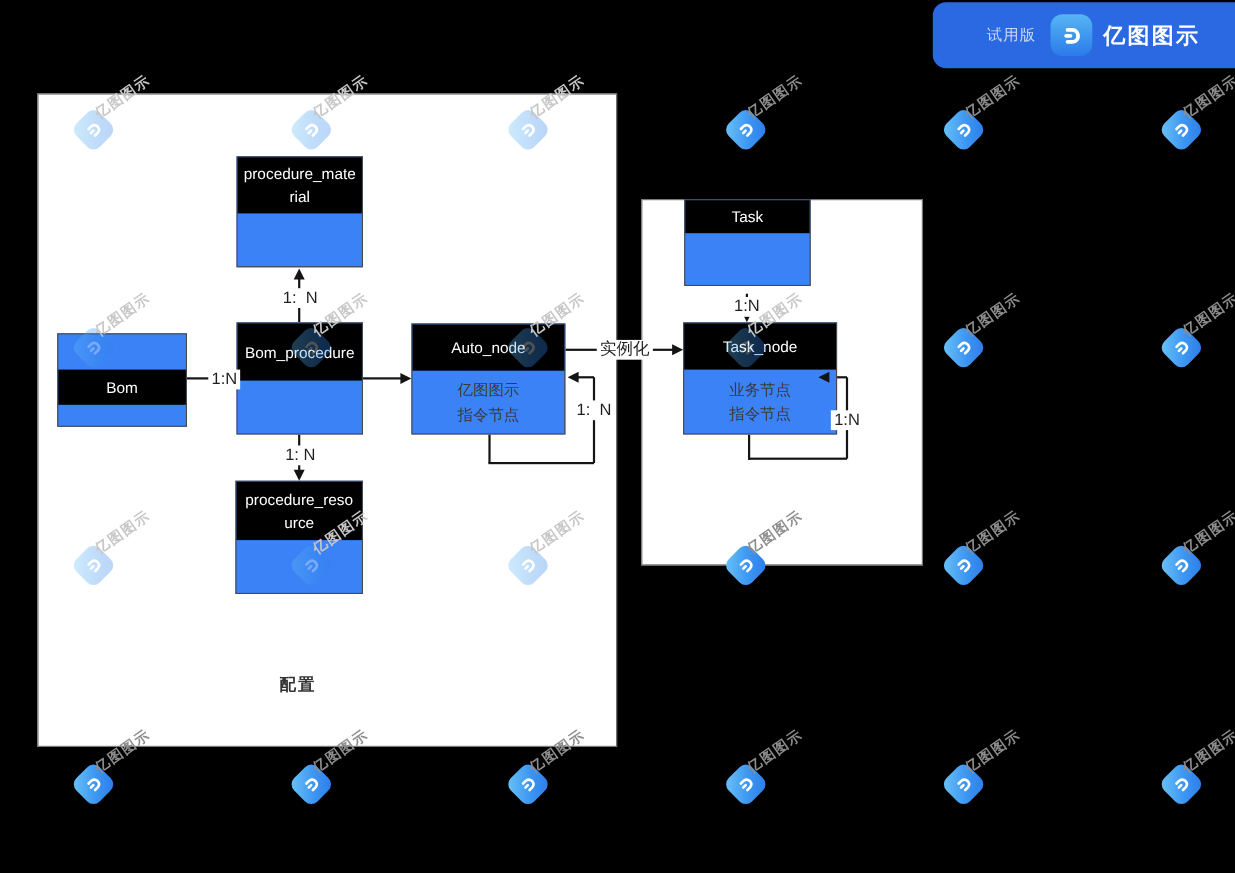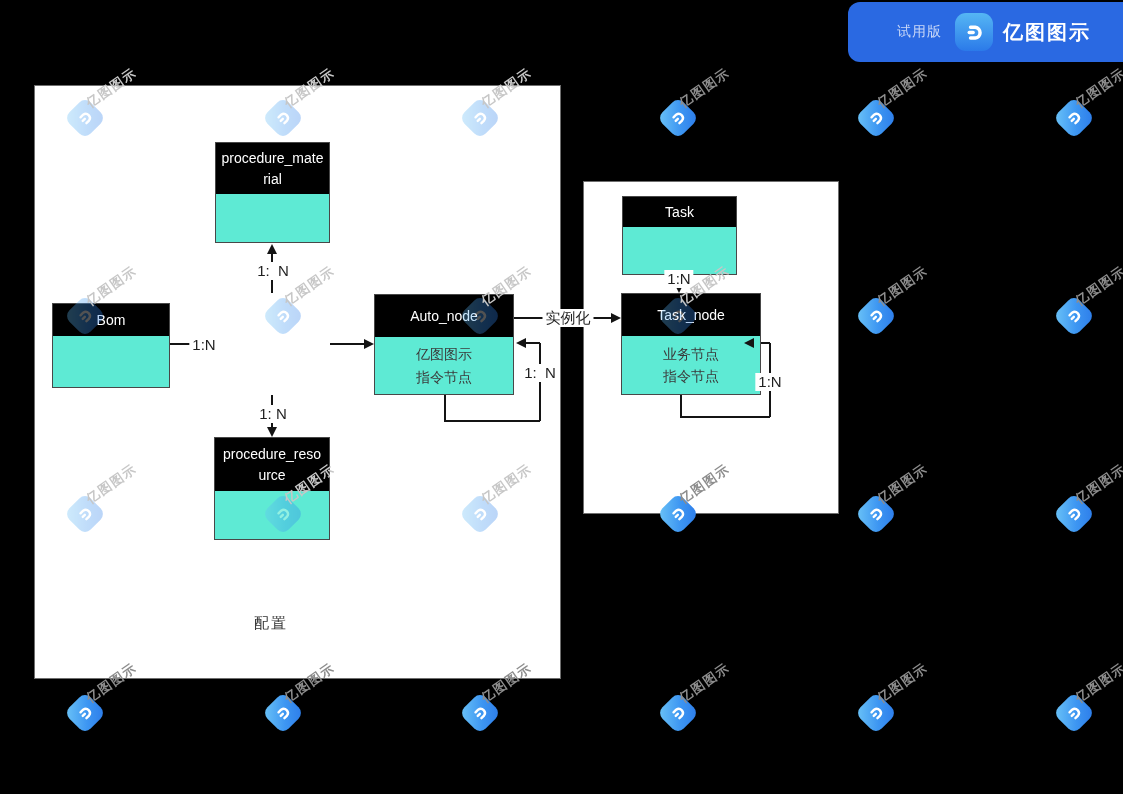--- a/index.html
+++ b/index.html
@@ -3,21 +3,21 @@
 <meta charset="utf-8">
 <style>
   html,body{margin:0;padding:0;}
   body{font-family:"Liberation Sans","DejaVu Sans",sans-serif;}
   #stage{position:relative;width:1123px;height:794px;background:#000;overflow:hidden;}
 
   
   .panel{position:absolute;background:#fff;border:1px solid #6e6e6e;box-sizing:border-box;z-index:1;}
 
   
-  .entity{position:absolute;border:1.5px solid #484848;background:#5eead4;box-sizing:border-box;
+  .entity{position:absolute;border:1.5px solid #484848;background:#3b82f6;box-sizing:border-box;
           display:flex;flex-direction:column;z-index:3;}
   .entity-header{background:#000;color:#fff;display:flex;align-items:center;justify-content:center;
           text-align:center;font-size:14px;line-height:1.45;word-break:break-all;padding:1px 5px;box-sizing:border-box;}
   .entity-body{flex:1;display:flex;flex-direction:column;align-items:center;justify-content:center;
           color:#3a3a3a;font-size:14px;line-height:1.6;}
 
   
   .h-line,.v-line{position:absolute;background:#141414;z-index:2;}
   .h-line{height:1.5px;}
   .v-line{width:1.5px;}
@@ -89,60 +89,64 @@
   <div class="v-line" style="left:769px;top:343px;height:74px;"></div>
   <div class="h-line" style="left:753px;top:342px;width:17px;"></div>
   <div class="arr arr-left" style="left:744px;top:338px;"></div>
 
   <div class="entity" style="left:215px;top:142px;width:115px;height:101px;">
     <div class="entity-header" style="height:51px;">procedure_material</div>
     <div class="entity-body"></div>
   </div>
 
   <div class="entity" style="left:52px;top:303px;width:118px;height:85px;">
-    <div class="entity-header" style="height:32px;">Bom</div>
-    <div class="entity-body"></div>
-  </div>
-
+    <div class="entity-header" style="height:32px;margin-top:32px;">Bom</div>
+    <div class="entity-body"></div>
+  </div>
+
+  <div class="entity" style="left:215px;top:293px;width:115px;height:102px;">
+    <div class="entity-header" style="height:52px;">Bom_procedure</div>
+    <div class="entity-body"></div>
+  </div>
 
   <div class="entity" style="left:374px;top:294px;width:140px;height:101px;">
     <div class="entity-header" style="height:42px;">Auto_node</div>
     <div class="entity-body">
       <span>亿图图示</span>
       <span>指令节点</span>
     </div>
   </div>
 
   <div class="entity" style="left:214px;top:437px;width:116px;height:103px;">
     <div class="entity-header" style="height:53px;">procedure_resource</div>
     <div class="entity-body"></div>
   </div>
 
-  <div class="entity" style="left:622px;top:196px;width:115px;height:79px;">
+  <div class="entity" style="left:622px;top:181px;width:115px;height:79px;">
     <div class="entity-header" style="height:30px;">Task</div>
     <div class="entity-body"></div>
   </div>
 
   <div class="entity" style="left:621px;top:293px;width:140px;height:102px;">
     <div class="entity-header" style="height:42px;">Task_node</div>
     <div class="entity-body">
       <span>业务节点</span>
       <span>指令节点</span>
     </div>
   </div>
 
   <div class="conn-label" style="left:204px;top:345px;">1:N</div>
   <div class="conn-label" style="left:273px;top:271px;">1:  N</div>
   <div class="conn-label" style="left:273px;top:414px;">1: N</div>
   <div class="conn-label" style="left:568px;top:318px;">实例化</div>
   <div class="conn-label" style="left:540px;top:373px;">1:  N</div>
   <div class="conn-label" style="left:679px;top:279px;">1:N</div>
   <div class="conn-label" style="left:770px;top:382px;">1:N</div>
 
-  <div class="zone-label" style="left:271px;top:623px;">配置</div>
+  <div class="zone-label" style="left:271px;top:623px;font-weight:bold;">配置</div>
 
   <div id="watermark-layer">
       <div class="wm faint" style="left: 85px; top: 118px;">
     <div class="wm-diamond" style="left: -15px; top: -15px;">
       <svg width="20" height="20" viewBox="0 0 30 30">
         <path d="M11 9.5 H16.5 A6.3 6.3 0 0 1 16.5 22 H11" fill="none" stroke="#fff" stroke-width="3.6" stroke-linecap="round"></path>
         <line x1="9.5" y1="15.7" x2="14" y2="15.7" stroke="#fff" stroke-width="3.6" stroke-linecap="round"></line>
       </svg>
     </div>
     <div class="wm-text" style="left: 8px; top: -24px;">亿图图示</div>

